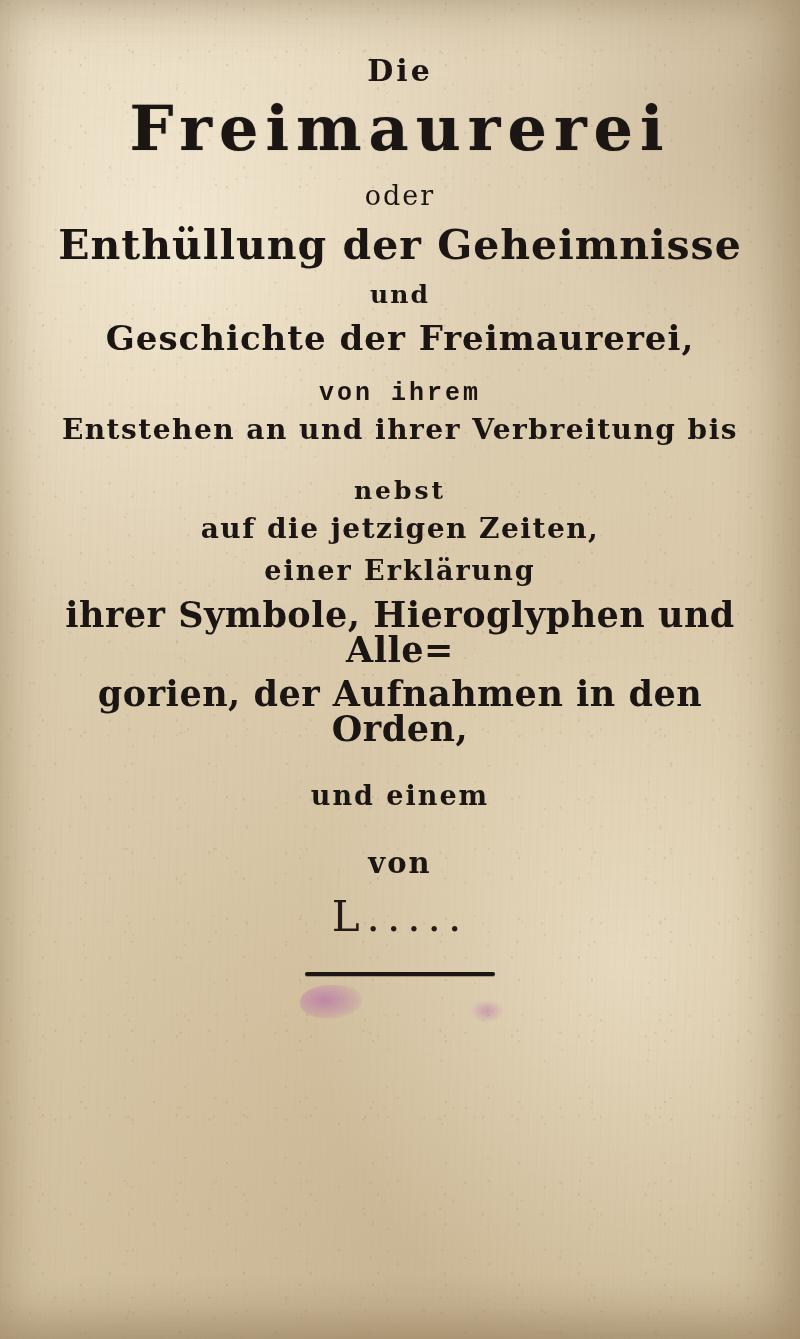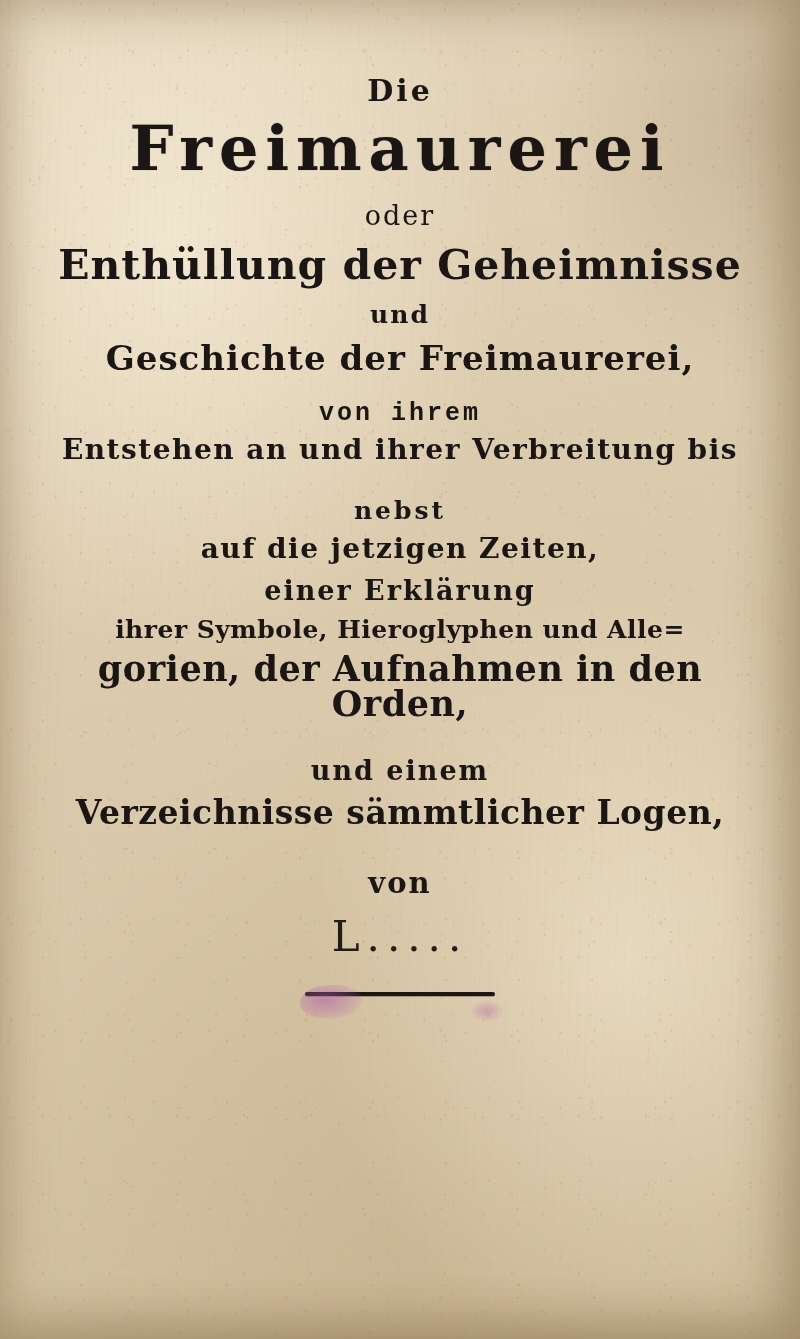--- a/index.html
+++ b/index.html
@@ -66,21 +66,21 @@
       inset 0 -20px 40px rgba(120,95,62,.20);
   }
 
   
   .content {
     position: relative;
     z-index: 3;
     width: 100%;
     height: 100%;
     box-sizing: border-box;
-    padding: 64px 52px 0 52px;
+    padding: 44px 52px 0 52px;
     text-align: center;
     color: #171310;
   }
   .fraktur {
     font-family: "DejaVu Serif", serif;
     font-weight: 700;
     color: #1b1613;
   }
   .line { line-height: 1.0; }
 
@@ -142,21 +142,21 @@
     margin-top: 34px;
     font-weight: 600;
   }
   .t-erkl {
     font-size: 27px;
     letter-spacing: 2px;
     margin-top: 14px;
     font-weight: 600;
   }
   .t-sym {
-    font-size: 25px;
+    font-size: 35px;
     letter-spacing: 0.5px;
     margin-top: 13px;
   }
   .t-gor {
     font-size: 35px;
     letter-spacing: 0.5px;
     margin-top: 9px;
   }
   .t-undeinem {
     font-size: 27px;
@@ -263,21 +263,20 @@
     <div class="fraktur line t-und">und</div>
     <div class="fraktur line t-gesch">Geschichte der Freimaurerei,</div>
     <div class="fraktur line t-vonihrem">von ihrem</div>
     <div class="fraktur line t-ent">Entstehen an und ihrer Verbreitung bis</div>
     <div class="fraktur line t-nebst">nebst</div>
     <div class="fraktur line t-auf">auf die jetzigen Zeiten,</div>
     <div class="fraktur line t-erkl">einer Erklärung</div>
     <div class="fraktur line t-sym">ihrer Symbole, Hieroglyphen und Alle=</div>
     <div class="fraktur line t-gor">gorien, der Aufnahmen in den Orden,</div>
     <div class="fraktur line t-undeinem">und einem</div>
-    <div class="fraktur line t-verz">Verzeichnisse sämmtlicher Logen,</div>
     <div class="fraktur line t-von2">von</div>
     <div class="line t-author">L.....</div>
     <div class="short-rule"></div>
   </div>
 
   <div class="ink-blot"></div>
   <div class="ink-blot2"></div>
 
 </div>
 

